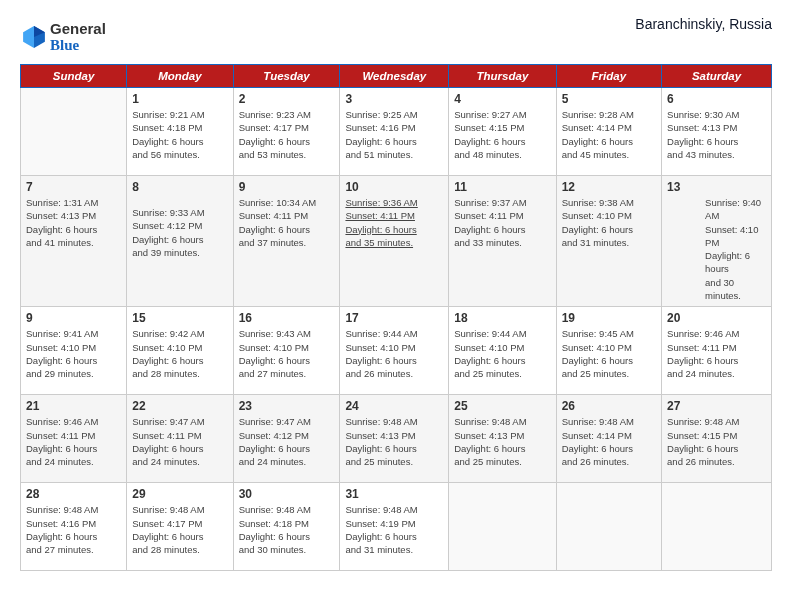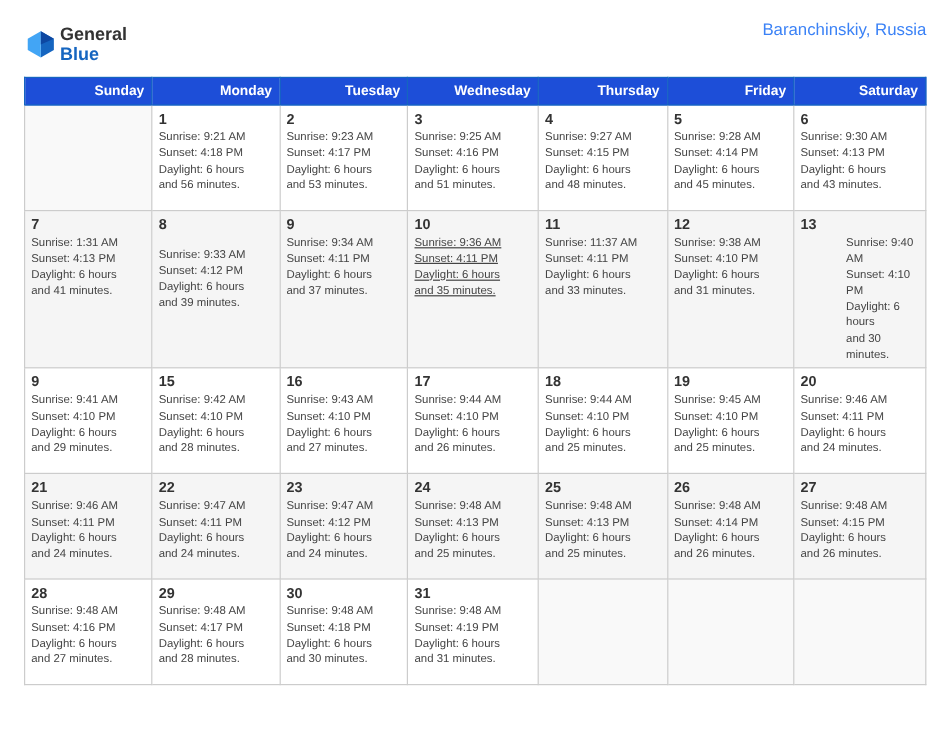--- a/index.html
+++ b/index.html
@@ -40,35 +40,36 @@
       text-align: right;
     }
     .month-title {
       font-size: 32px;
       font-weight: bold;
       color: #333;
       line-height: 1.1;
     }
     .subtitle {
       font-size: 14px;
-      color: #3b82f6;
+      color: #0f172a;
     }
     table {
       width: 100%;
       border-collapse: collapse;
       flex: 1;
     }
     thead tr th {
-      background: #1d4ed8;
+      background: #b91c1c;
       color: #fff;
       font-size: 11.5px;
       font-weight: bold;
       padding: 5px 6px;
-      text-align: right;
+      text-align: center;
       border: 1px solid #1565c0;
+      font-style: italic;
     }
     tbody tr td {
       border: 1px solid #ccc;
       vertical-align: top;
       padding: 4px 5px;
       width: 113px;
       height: 88px;
       background: #fff;
     }
     tbody tr:nth-child(even) td {
@@ -99,21 +100,21 @@
 <div class="page">
   <div class="header">
     <div class="logo">
       <svg class="logo-icon" width="36" height="36" viewBox="0 0 36 36">
         <polygon points="18,4 32,12 32,24 18,32" fill="#1565c0"></polygon>
         <polygon points="18,4 4,12 4,24 18,32" fill="#42a5f5"></polygon>
         <polygon points="18,18 32,12 18,4" fill="#0d47a1"></polygon>
       </svg>
       <div>
         <div style="font-size:15px;font-weight:bold;color:#333;">General</div>
-        <div style="font-size:15px;font-weight:bold;color:#1565c0;">Blue</div>
+        <div style="font-size:15px;font-weight:bold;color:#1565c0;font-family:Liberation Serif, serif;">Blue</div>
       </div>
     </div>
     <div class="title-block">
       <div class="subtitle">Baranchinskiy, Russia</div>
     </div>
   </div>
 
   <table>
     <thead>
       <tr>
@@ -182,35 +183,35 @@
           </td>
           <td>
             <span class="day-number">8</span>
             <div class="day-info" style="white-space: pre-line; margin-top: 12px;">Sunrise: 9:33 AM
 Sunset: 4:12 PM
 Daylight: 6 hours
 and 39 minutes.</div>
           </td>
           <td>
             <span class="day-number">9</span>
-            <div class="day-info" style="white-space: pre-line;">Sunrise: 9:34 AM
+            <div class="day-info" style="white-space: pre-line;">Sunrise: 10:34 AM
 Sunset: 4:11 PM
 Daylight: 6 hours
 and 37 minutes.</div>
           </td>
           <td>
             <span class="day-number">10</span>
             <div class="day-info" style="white-space: pre-line; text-decoration: underline;">Sunrise: 9:36 AM
 Sunset: 4:11 PM
 Daylight: 6 hours
 and 35 minutes.</div>
           </td>
           <td>
             <span class="day-number">11</span>
-            <div class="day-info" style="white-space: pre-line;">Sunrise: 11:37 AM
+            <div class="day-info" style="white-space: pre-line;">Sunrise: 9:37 AM
 Sunset: 4:11 PM
 Daylight: 6 hours
 and 33 minutes.</div>
           </td>
           <td>
             <span class="day-number">12</span>
             <div class="day-info" style="white-space: pre-line;">Sunrise: 9:38 AM
 Sunset: 4:10 PM
 Daylight: 6 hours
 and 31 minutes.</div>

